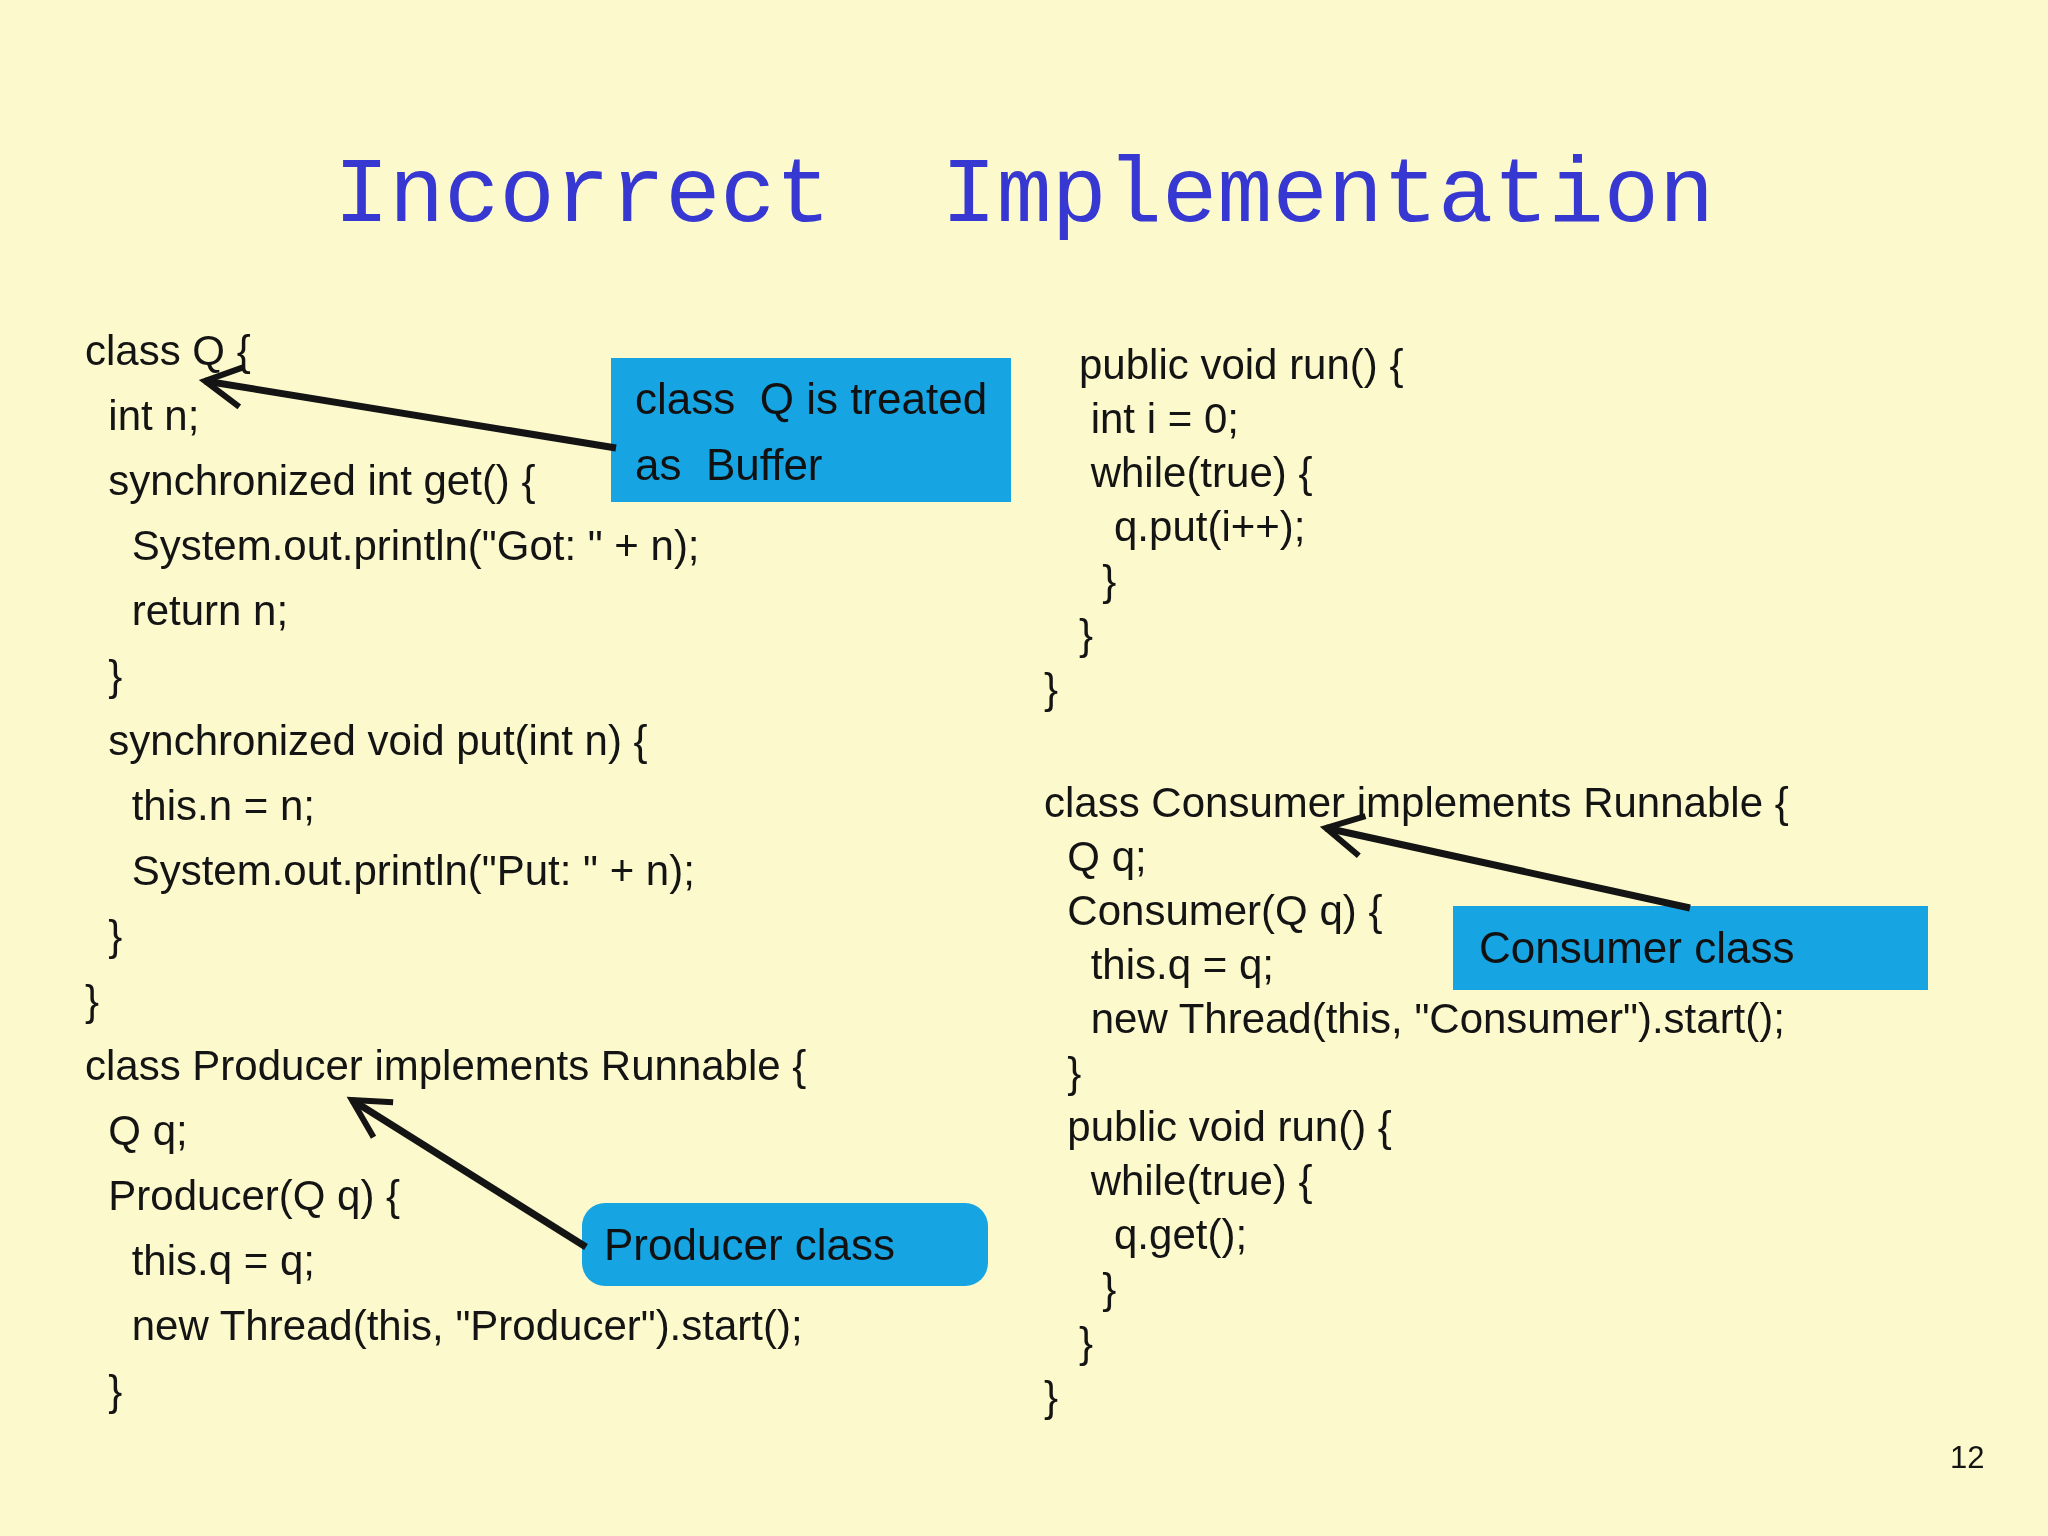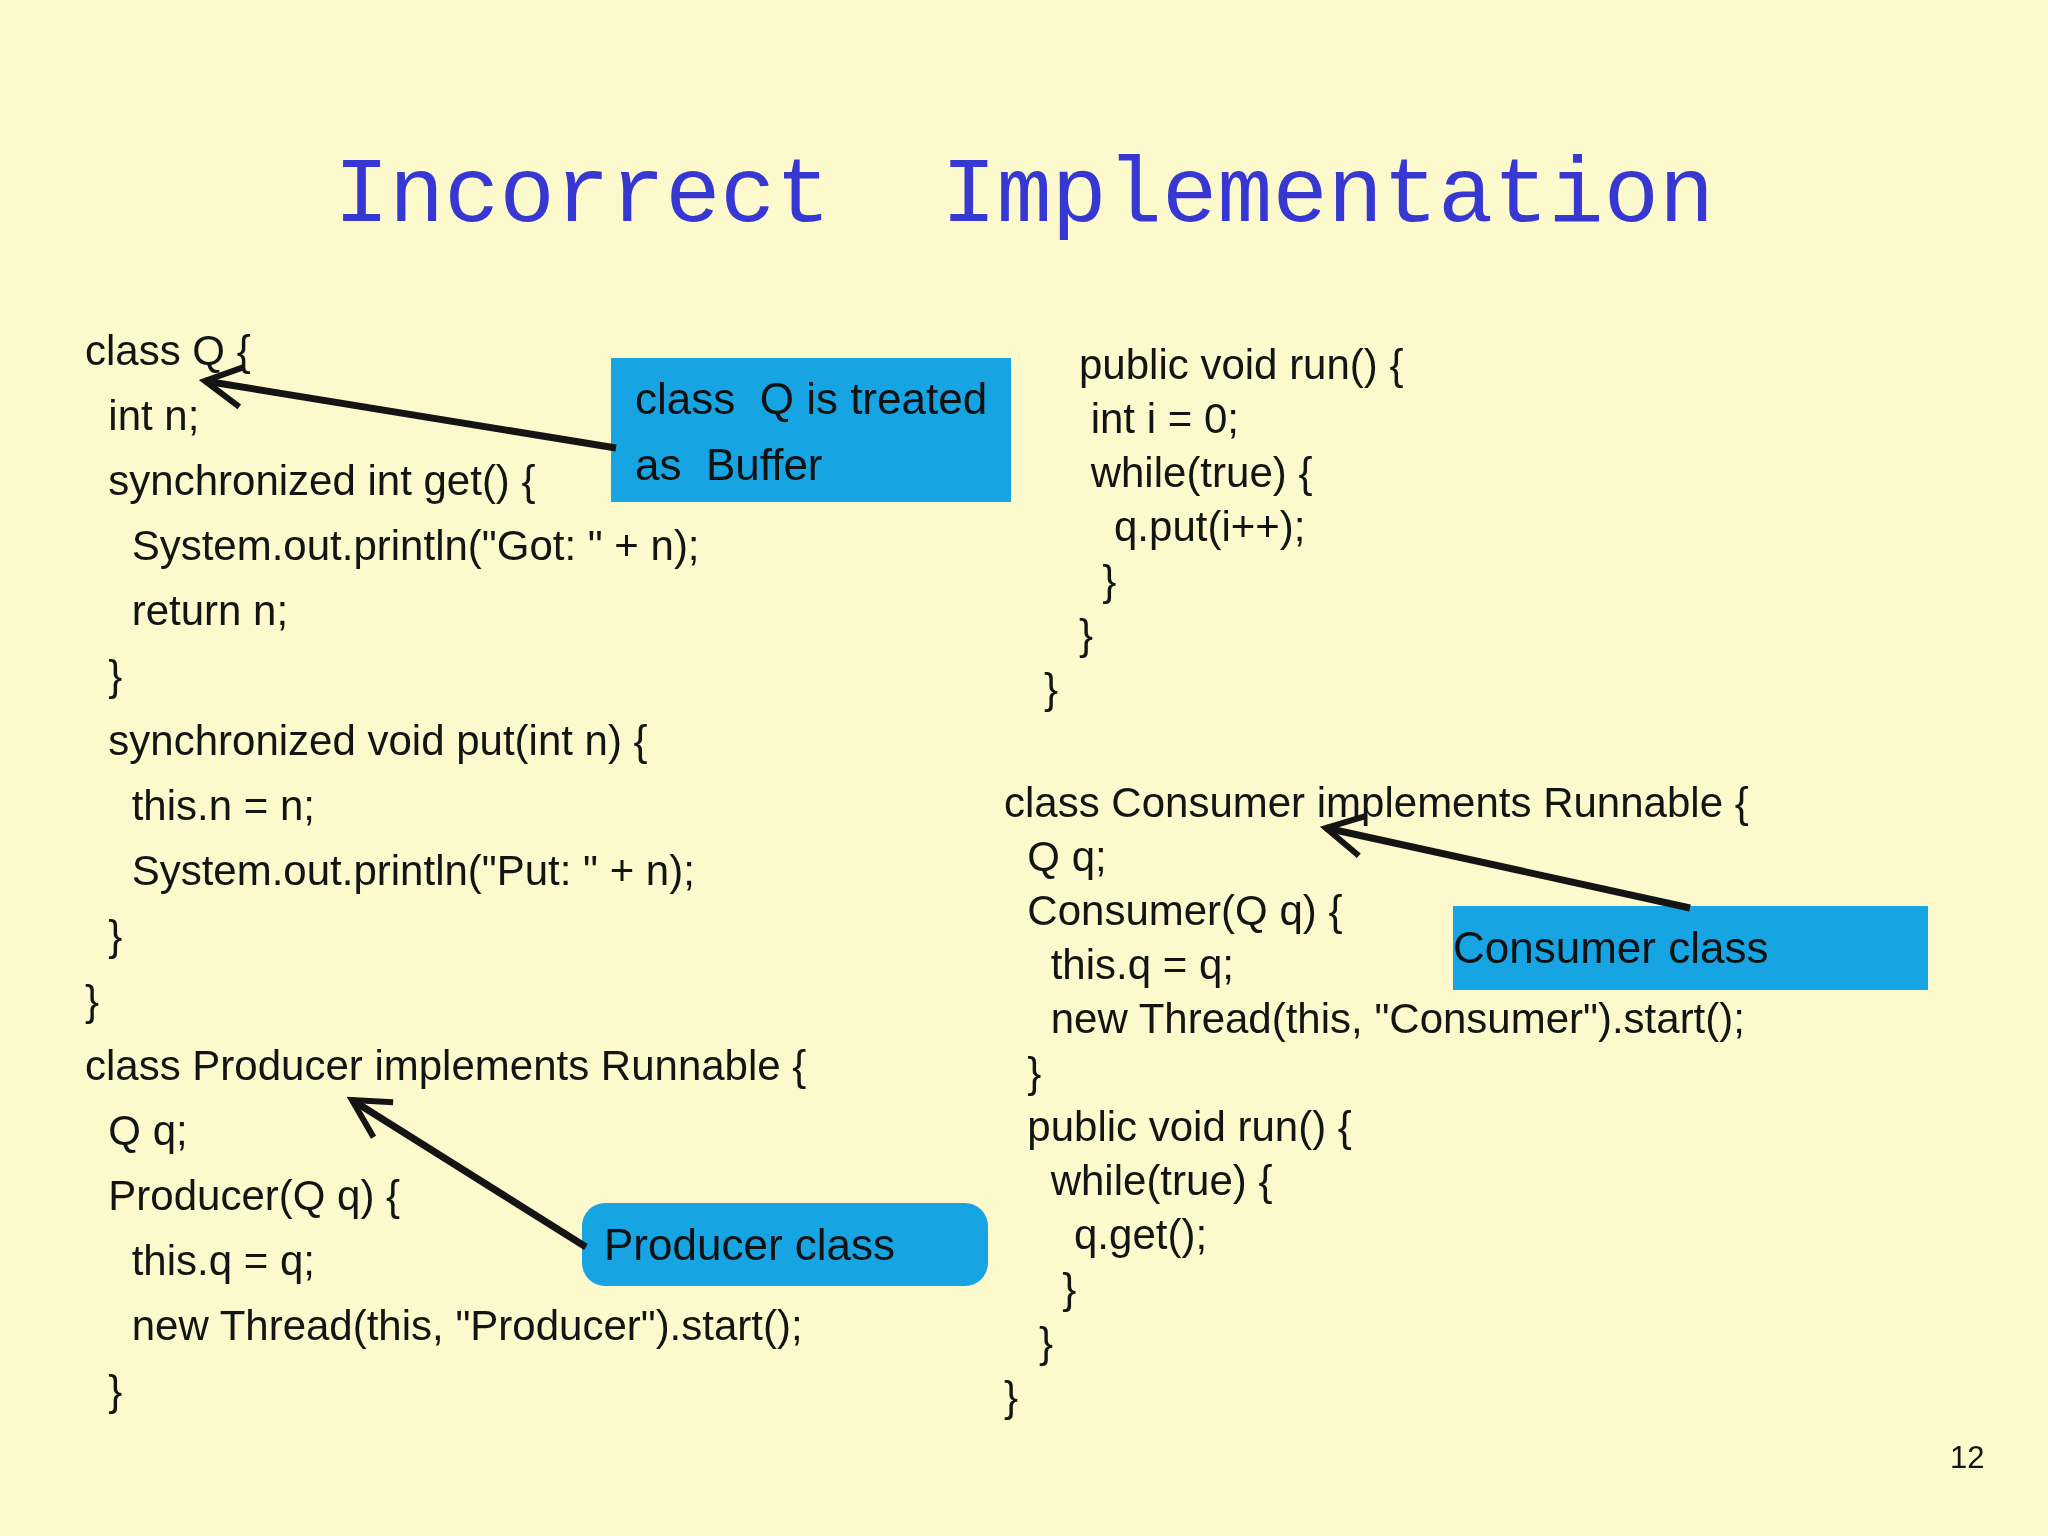--- a/index.html
+++ b/index.html
@@ -21,40 +21,40 @@
   }
   pre.code{
     margin:0;position:absolute;
     font-family:Liberation Sans, sans-serif;
     font-size:42px;
     white-space:pre;
     color:#141414;
   }
   #code-left{left:85px;top:318px;line-height:65px;}
   #code-right-top{left:1044px;top:338px;line-height:54px;}
-  #code-right-bottom{left:1004px;top:776px;line-height:54px;}
+  #code-right-bottom{left:1044px;top:776px;line-height:54px;}
   .callout{
     position:absolute;
     background:#17a4e2;
     color:#111;
     font-size:44px;
     box-sizing:border-box;
   }
   #callout-buffer{
     left:611px;top:358px;width:400px;height:144px;
     line-height:66px;padding:8px 0 0 24px;
     white-space:pre;
   }
   #callout-producer{
     left:582px;top:1203px;width:406px;height:83px;
     line-height:83px;padding-left:22px;border-radius:23px;
   }
   #callout-consumer{
     left:1453px;top:906px;width:475px;height:84px;
-    line-height:84px;
+    line-height:84px;padding-left:26px;
   }
   svg.arrows{position:absolute;left:0;top:0;pointer-events:none;}
   #page-number{
     position:absolute;left:1950px;top:1440px;
     font-size:31px;color:#141414;
   }
 </style>
 </head>
 <body>
 

